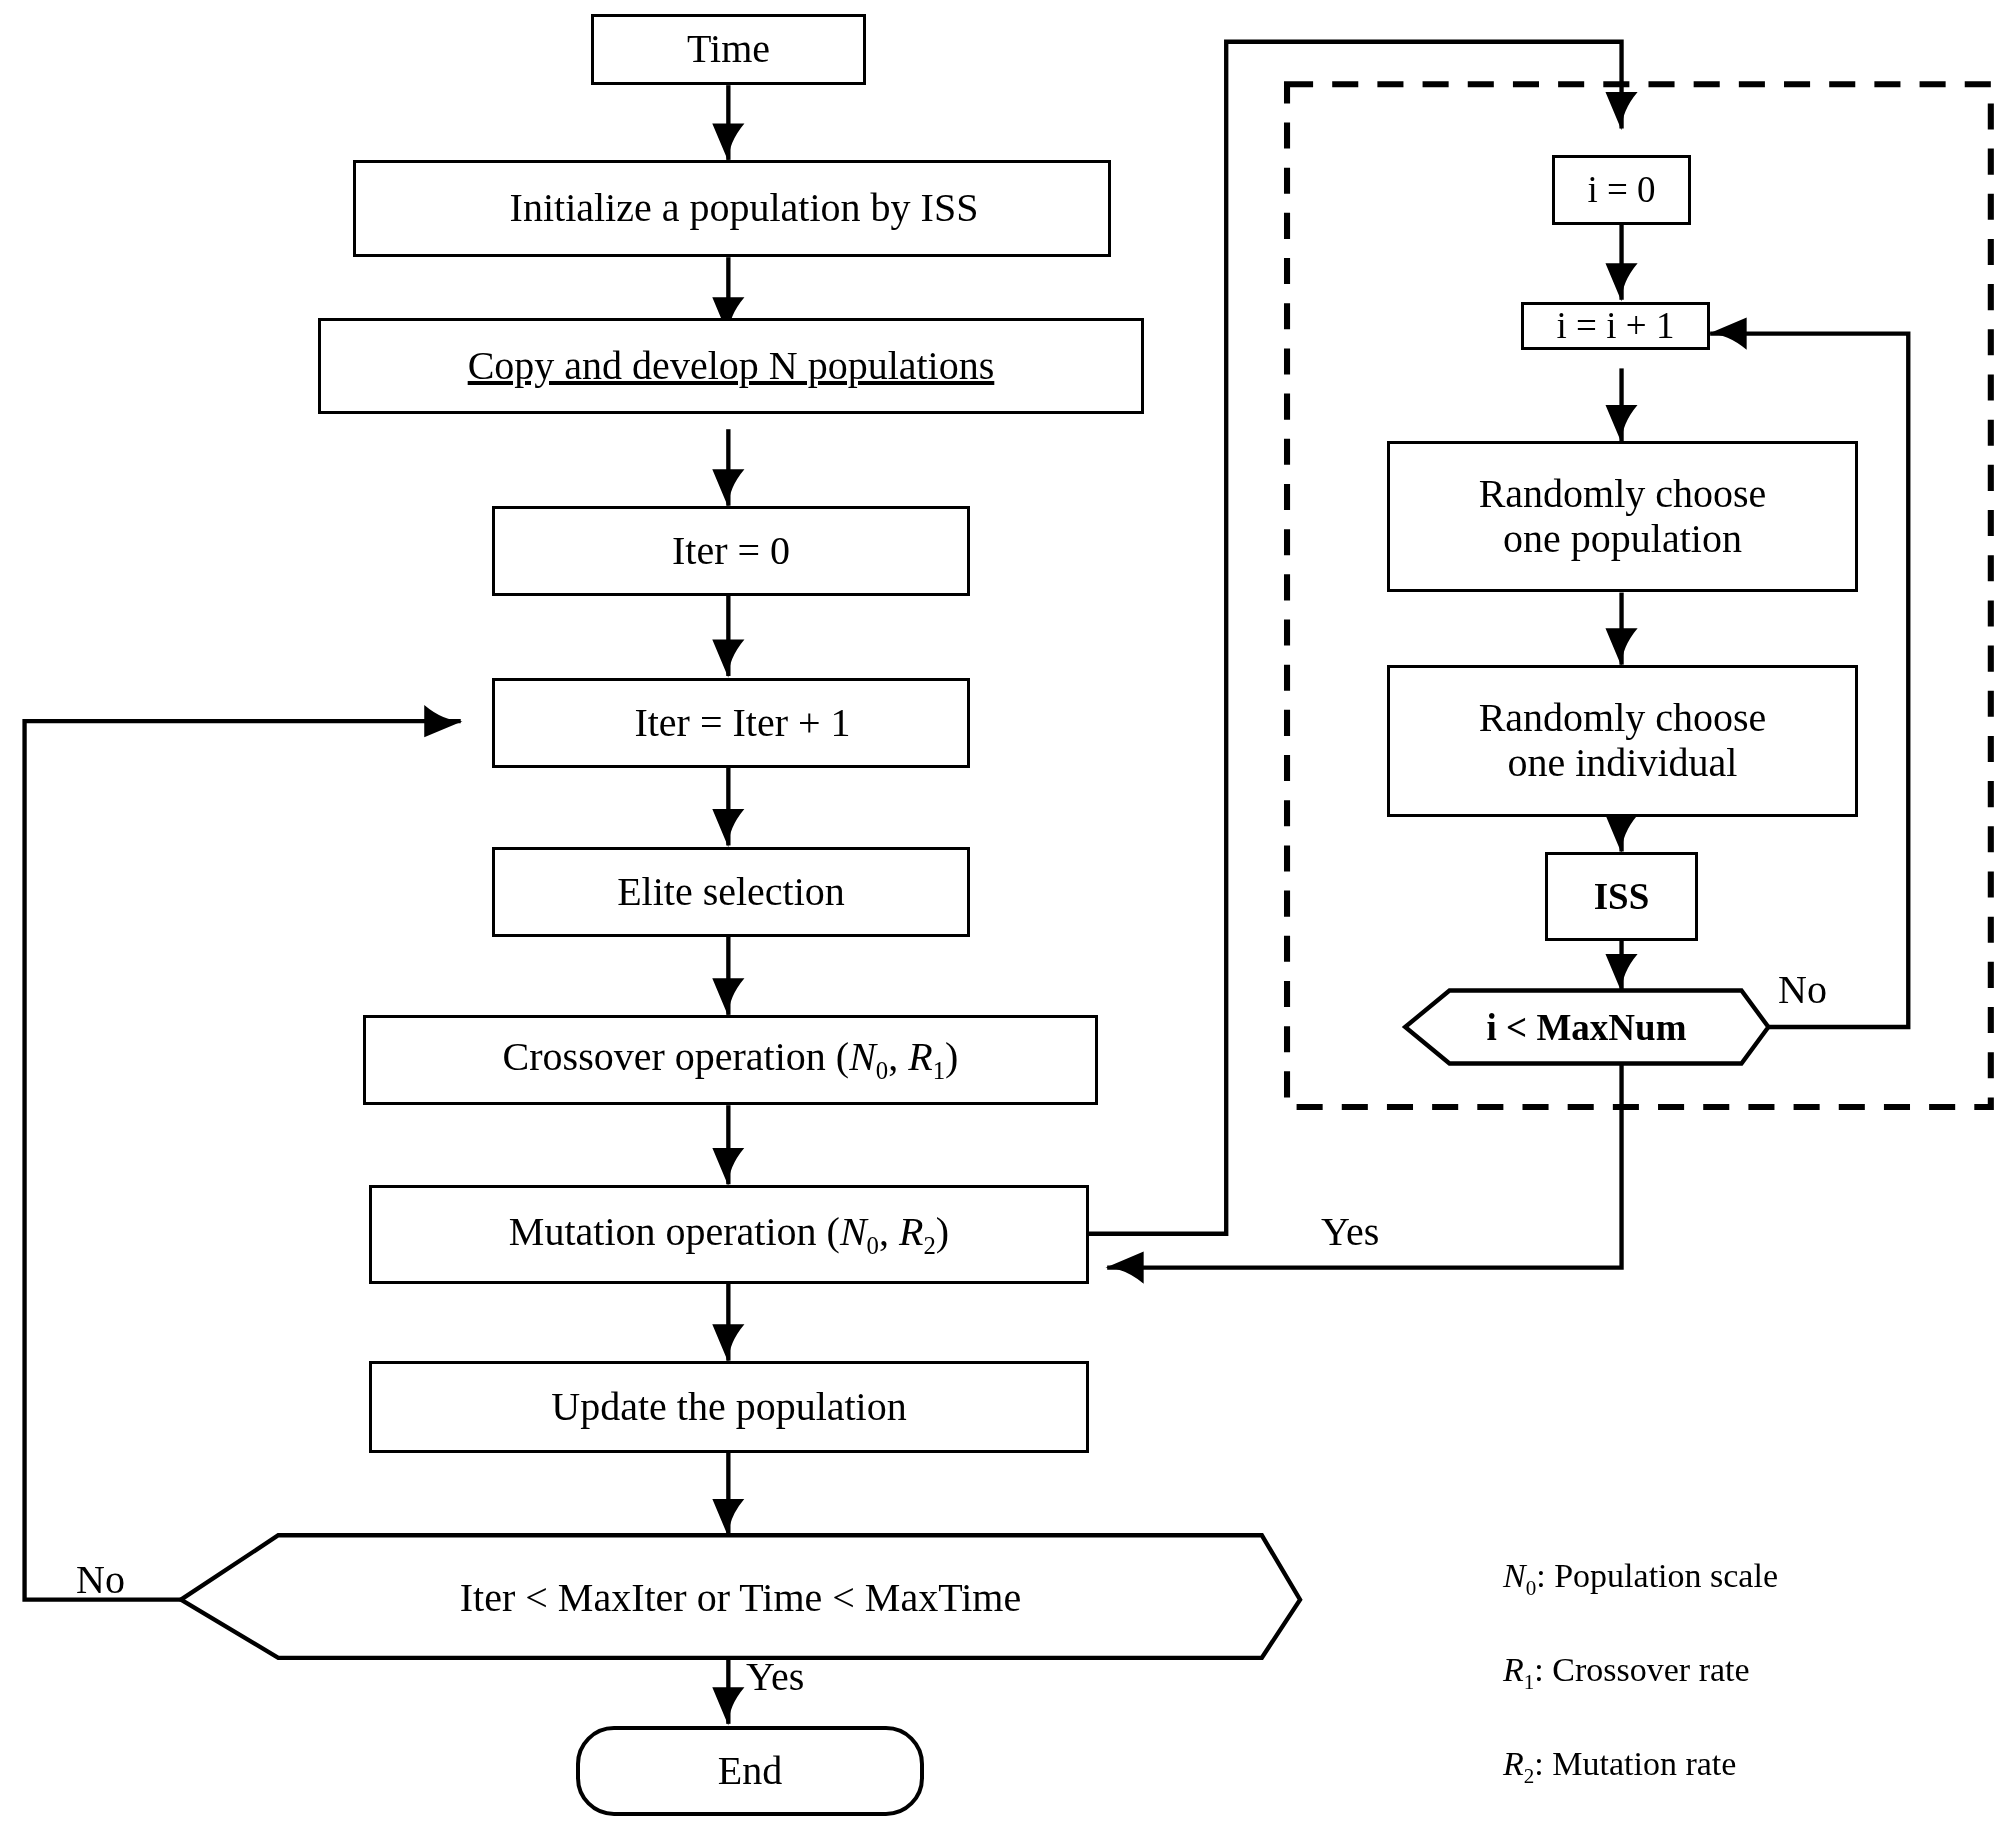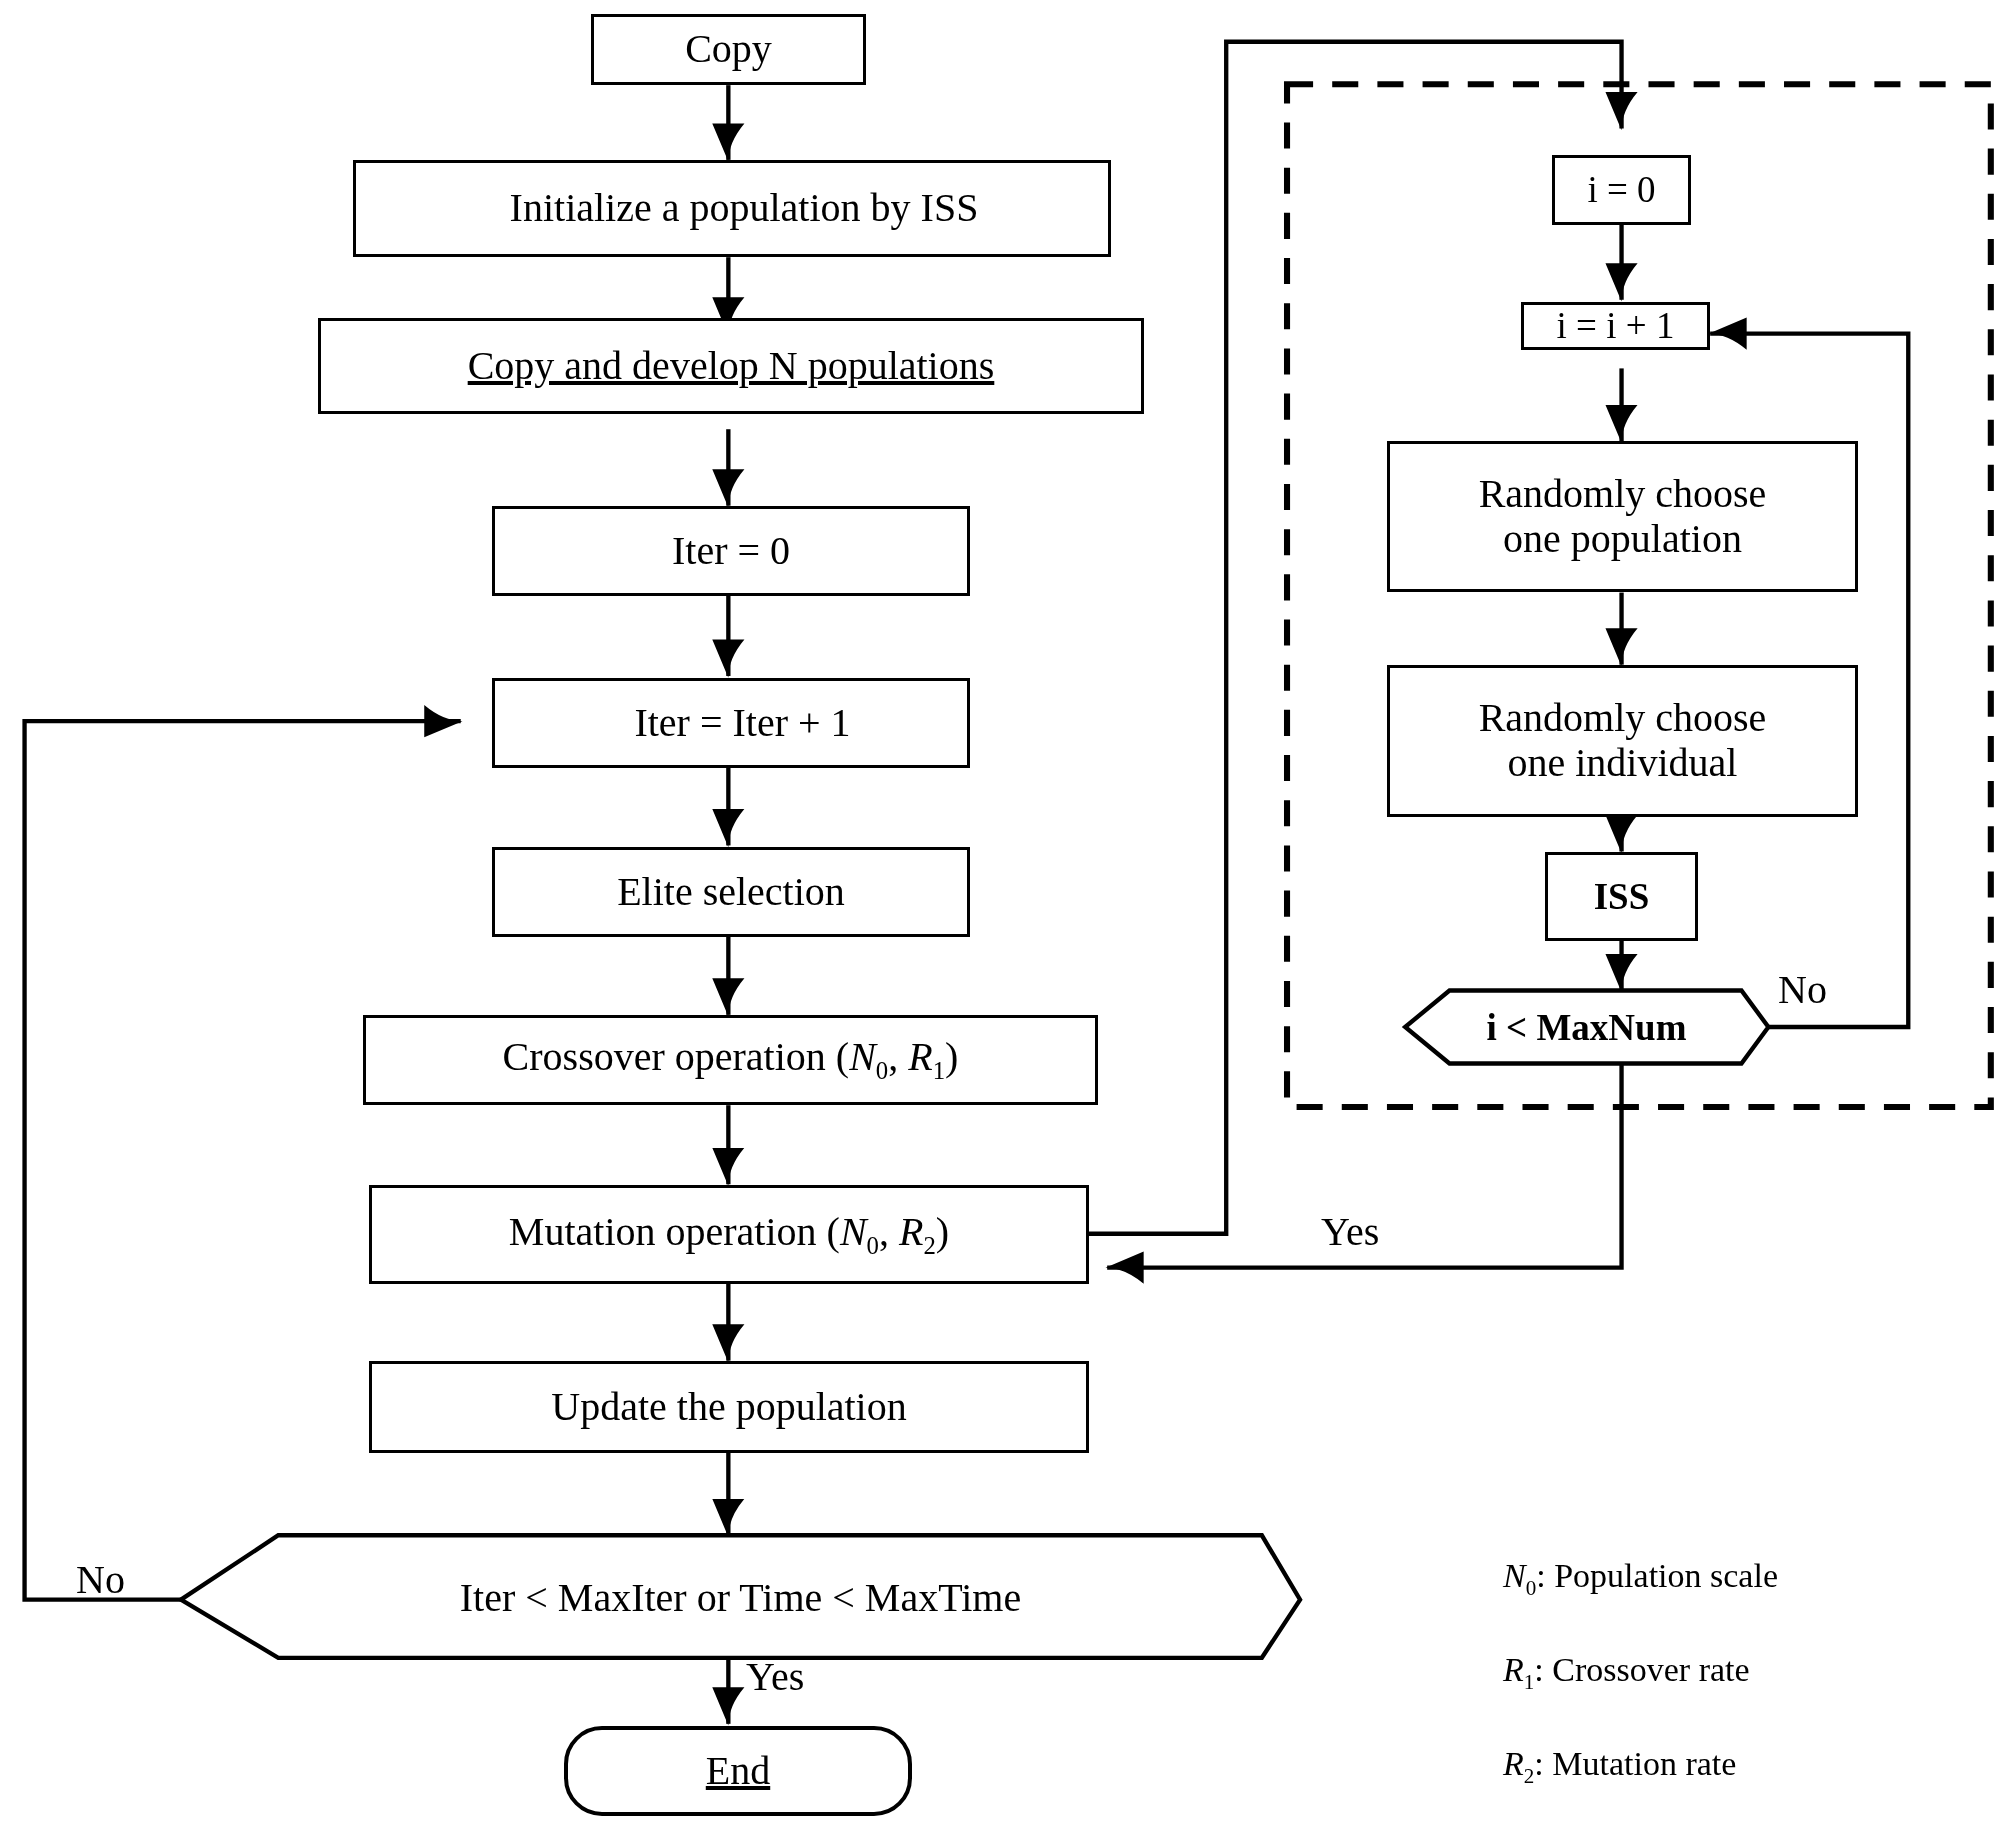--- a/index.html
+++ b/index.html
@@ -105,21 +105,21 @@
       <path d="M 1866 1224 L 1866 1459 L 1274 1459" marker-end="url(#arrow)"></path>
     </g>
 
     <rect x="1481" y="97" width="810" height="1177" fill="none" stroke="#000" stroke-width="7" stroke-dasharray="30 22"></rect>
 
     <polygon points="208,1841 320,1767 1452,1767 1496,1841 1452,1908 320,1908" fill="#fff" stroke="#000" stroke-width="5"></polygon>
 
     <polygon points="1617,1182 1668,1140 2004,1140 2035,1182 2004,1224 1668,1224" fill="#fff" stroke="#000" stroke-width="5"></polygon>
   </svg>
 
-  <div class="node" style="left:591px;top:14px;width:275px;height:71px;">Copy</div>
+  <div class="node" style="left:591px;top:14px;width:275px;height:71px;">Time</div>
 
   <div class="node" style="left:353px;top:160px;width:758px;height:97px;padding-left:24px;">Initialize a population by ISS</div>
 
   <div class="node" style="left:318px;top:318px;width:826px;height:96px;text-decoration:underline;">Copy and develop N populations</div>
 
   <div class="node" style="left:492px;top:506px;width:478px;height:90px;">Iter = 0</div>
 
   <div class="node" style="left:492px;top:678px;width:478px;height:90px;padding-left:23px;">Iter = Iter + 1</div>
 
   <div class="node" style="left:492px;top:847px;width:478px;height:90px;">Elite selection</div>
@@ -129,21 +129,21 @@
   </div>
 
   <div class="node" style="left:369px;top:1185px;width:720px;height:99px;">
     <span><span>Mutation operation (</span><i class="ital">N</i><span class="sub">0</span>, <i class="ital">R</i><span class="sub">2</span><span>)</span></span>
   </div>
 
   <div class="node" style="left:369px;top:1361px;width:720px;height:92px;">Update the population</div>
 
   <div class="hexnode" style="left:181px;top:1536px;width:1119px;height:123px;">Iter &lt; MaxIter or Time &lt; MaxTime</div>
 
-  <div class="node terminator" style="left:564px;top:1726px;width:348px;height:90px;text-decoration:underline;">End</div>
+  <div class="node terminator" style="left:576px;top:1726px;width:348px;height:90px;">End</div>
 
   <div class="node small" style="left:1552px;top:155px;width:139px;height:70px;">i = 0</div>
 
   <div class="node small" style="left:1521px;top:302px;width:189px;height:48px;">i = i + 1</div>
 
   <div class="node" style="left:1387px;top:441px;width:471px;height:151px;">Randomly choose
 one population</div>
 
   <div class="node" style="left:1387px;top:665px;width:471px;height:152px;">Randomly choose
 one individual</div>

